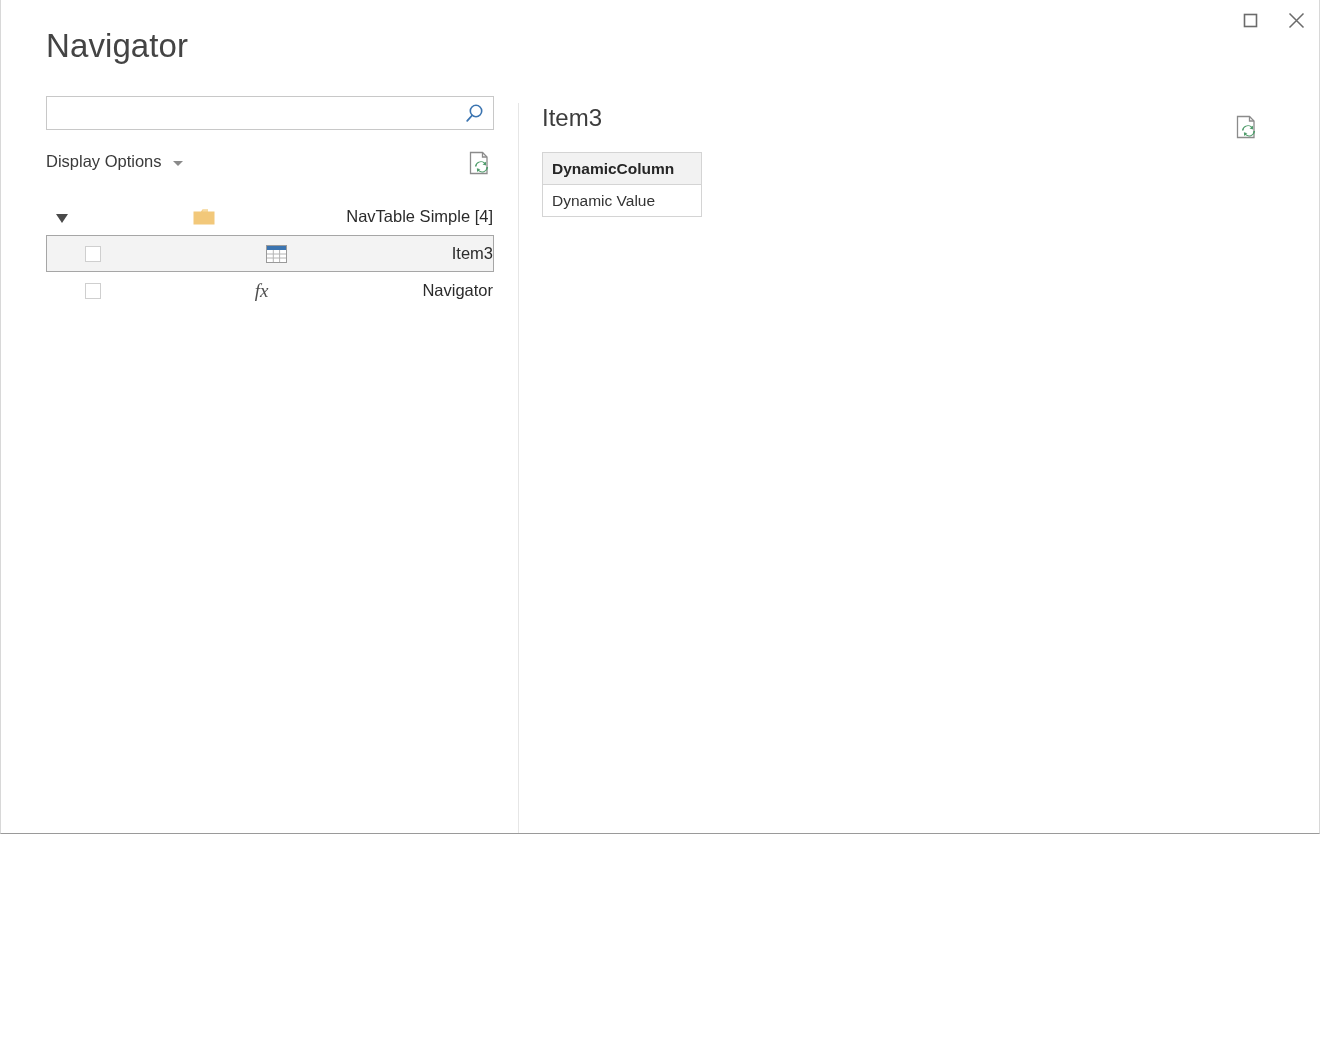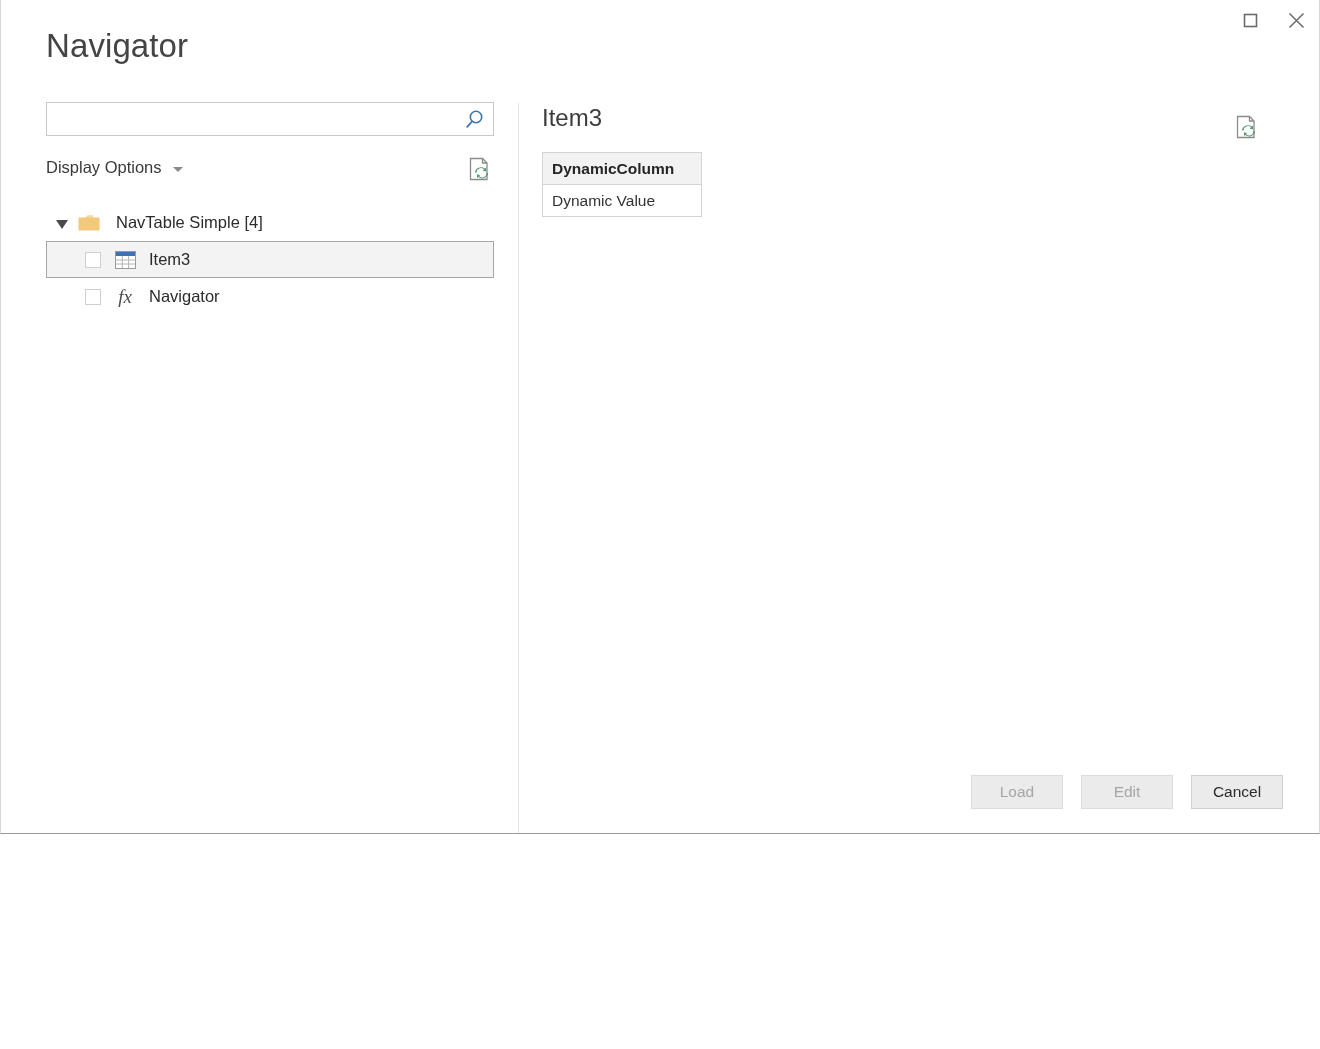--- a/index.html
+++ b/index.html
@@ -51,21 +51,21 @@
     font-weight: 300;
     color: #444444;
     letter-spacing: .1px;
     white-space: nowrap;
   }
 
   
   #left-pane {
     position: absolute;
     left: 45px;
-    top: 102px;
+    top: 96px;
     width: 450px;
   }
   #search-row {
     position: relative;
     width: 448px;
     height: 34px;
     border: 1px solid #c8c8c8;
     box-sizing: border-box;
     background: #ffffff;
   }
@@ -133,20 +133,21 @@
     width: 448px;
     user-select: none;
   }
   .tree-row {
     display: flex;
     align-items: center;
     height: 37px;
     box-sizing: border-box;
     border: 1px solid transparent;
     cursor: default;
+    justify-content: space-between;
   }
   .tree-row.root { padding-left: 9px; }
   .tree-row.child { padding-left: 38px; }
   .tree-row.selected {
     background: #f3f3f3;
     border: 1px solid #a6a6a6;
   }
   .expander {
     width: 0; height: 0;
     border-top: 6px solid transparent;
@@ -401,19 +402,14 @@
         </tr>
       </thead>
       <tbody>
         <tr>
           <td>Dynamic Value</td>
         </tr>
       </tbody>
     </table>
   </div>
 
-  <div id="footer">
-    <button class="footer-btn disabled">Load</button>
-    <button class="footer-btn disabled">Edit</button>
-    <button class="footer-btn">Cancel</button>
-  </div>
 
 </div>
 
 </body></html>

